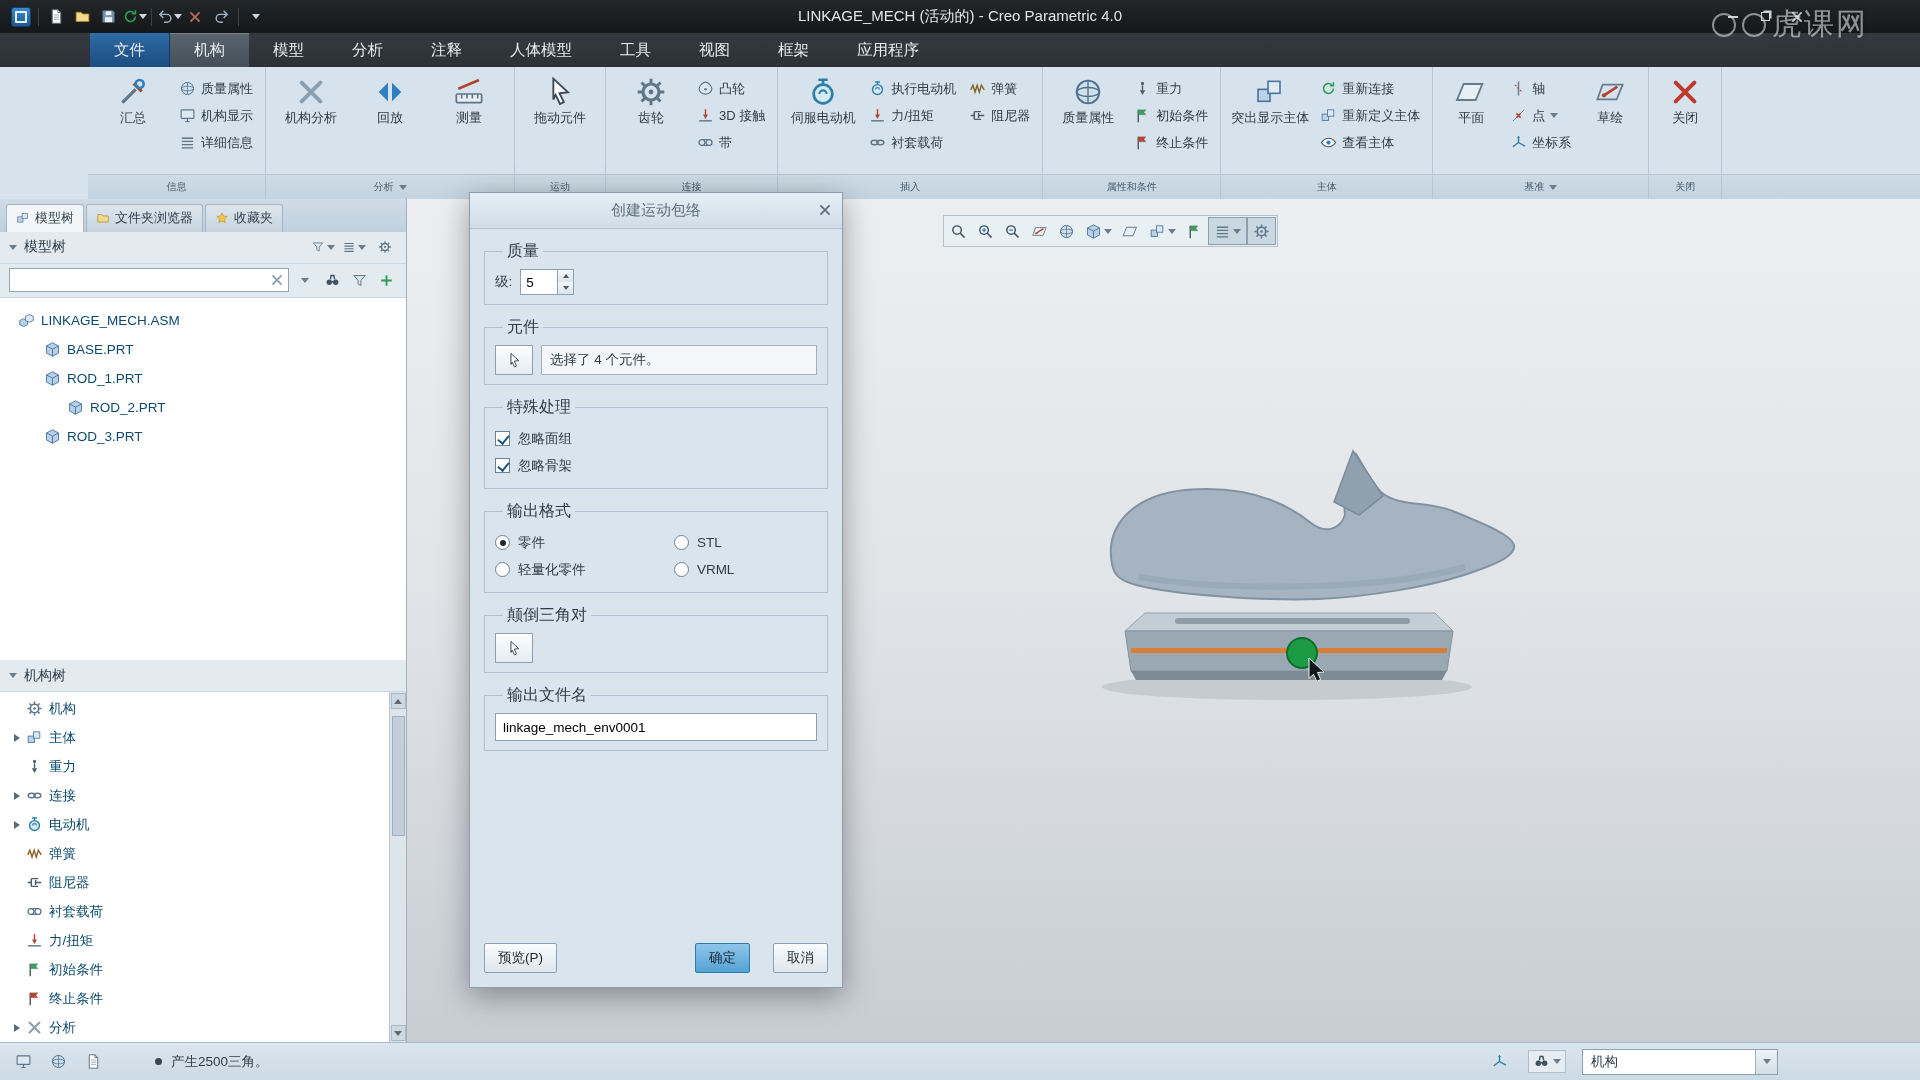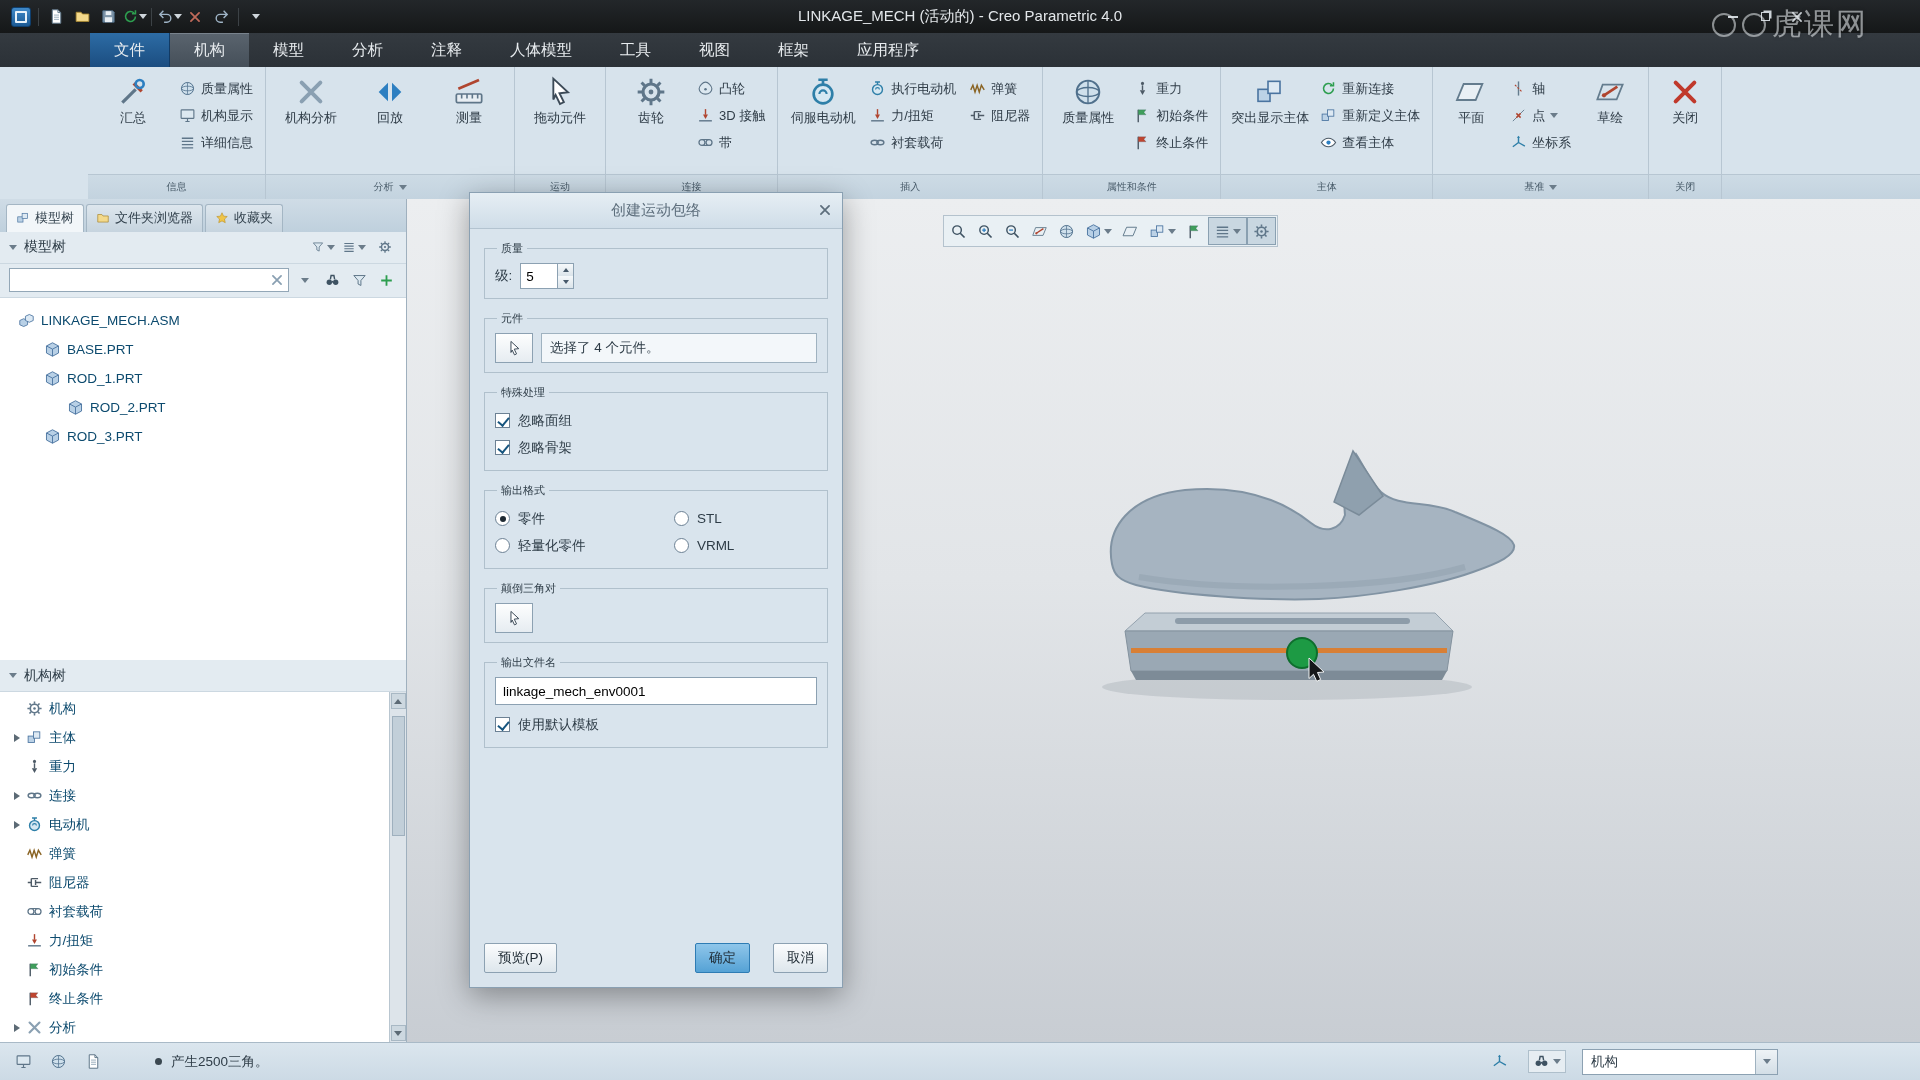--- a/index.html
+++ b/index.html
@@ -69,21 +69,21 @@
 .gtoolbar{position:absolute;left:536px;top:16px;height:32px;display:flex;align-items:center;background:rgba(233,239,244,.9);border:1px solid #b4c2cd;padding:1px;z-index:5}
 .gtb{height:28px;padding:0 5px;display:flex;align-items:center;justify-content:center;gap:2px}
 .gtb.pressed{background:#c9d7e1;border:1px solid #8aa0b1}
 .model-svg{position:absolute;inset:0;width:100%;height:100%}
 
 .dialog{position:absolute;left:469px;top:192px;width:374px;height:796px;background:#d9e4ed;border:1px solid #8aa0b2;box-shadow:0 8px 28px rgba(0,0,0,.35);z-index:40;display:flex;flex-direction:column}
 .dlg-title{height:36px;background:linear-gradient(#e6eef4,#cfdde8);border-bottom:1px solid #b3c3d0;display:flex;align-items:center;justify-content:center;position:relative;color:#5d6e7c;font-size:15px;flex:none}
 .dlg-x{position:absolute;right:10px;top:10px;color:#5d6e7c}
 .dlg-body{flex:1;padding-top:12px;overflow:hidden}
 fieldset{border:1px solid #b0c0cc;margin:0 14px 12px;padding:7px 10px 9px;min-height:56px}
-legend{font-size:11px;color:#2e3c47;padding:0 4px;margin-left:2px}
+legend{font-size:16px;color:#2e3c47;padding:0 4px;margin-left:8px}
 .drow{display:flex;align-items:center;gap:8px;font-size:13.5px;color:#2e3c47}
 .spin{display:flex;align-items:stretch;height:26px}
 .spin input{width:38px;border:1px solid #8ca1b2;background:#fff;font-size:13.5px;padding:0 5px;font-family:inherit;outline:none}
 .spinbtns{display:flex;flex-direction:column;width:16px;border:1px solid #8ca1b2;border-left:none}
 .sb{flex:1;background:linear-gradient(#f6f9fb,#dbe4ea);display:flex;align-items:center;justify-content:center}
 .sb.up::after{content:"";border-left:3.5px solid transparent;border-right:3.5px solid transparent;border-bottom:4.5px solid #44566436;border-bottom-color:#47596a}
 .sb.dn::after{content:"";border-left:3.5px solid transparent;border-right:3.5px solid transparent;border-top:4.5px solid #47596a}
 .selbtn{width:38px;height:30px;background:linear-gradient(#fdfefe,#e6ecf1);border:1px solid #8ca1b2;display:flex;align-items:center;justify-content:center;flex:none}
 .seltext{flex:1;height:30px;border:1px solid #9fb2c0;background:#f3f7fa;display:flex;align-items:center;padding:0 8px;font-size:13.5px;color:#2e3c47}
 .cbrow,.rdrow{display:flex;align-items:center;gap:8px;font-size:13.5px;color:#2e3c47;height:27px}
@@ -1039,24 +1039,20 @@
               <svg class="i i17">
                 <use href="#sy-cursor"></use>
               </svg>
             </div>
         </div>
       </fieldset>
 
       <fieldset>
         <legend>输出文件名</legend>
         <input class="fname" value="linkage_mech_env0001" style="">
-        <div class="cbrow" style="margin-top:6px">
-          <span class="cb checked"></span>
-          <span>使用默认模板</span>
-        </div>
       </fieldset>
     </div>
 
     <div class="dlg-footer">
       <button class="btn">预览(P)</button>
       <span class="sp"></span>
       <button class="btn primary">确定</button>
       <button class="btn">取消</button>
     </div>
   </div>

